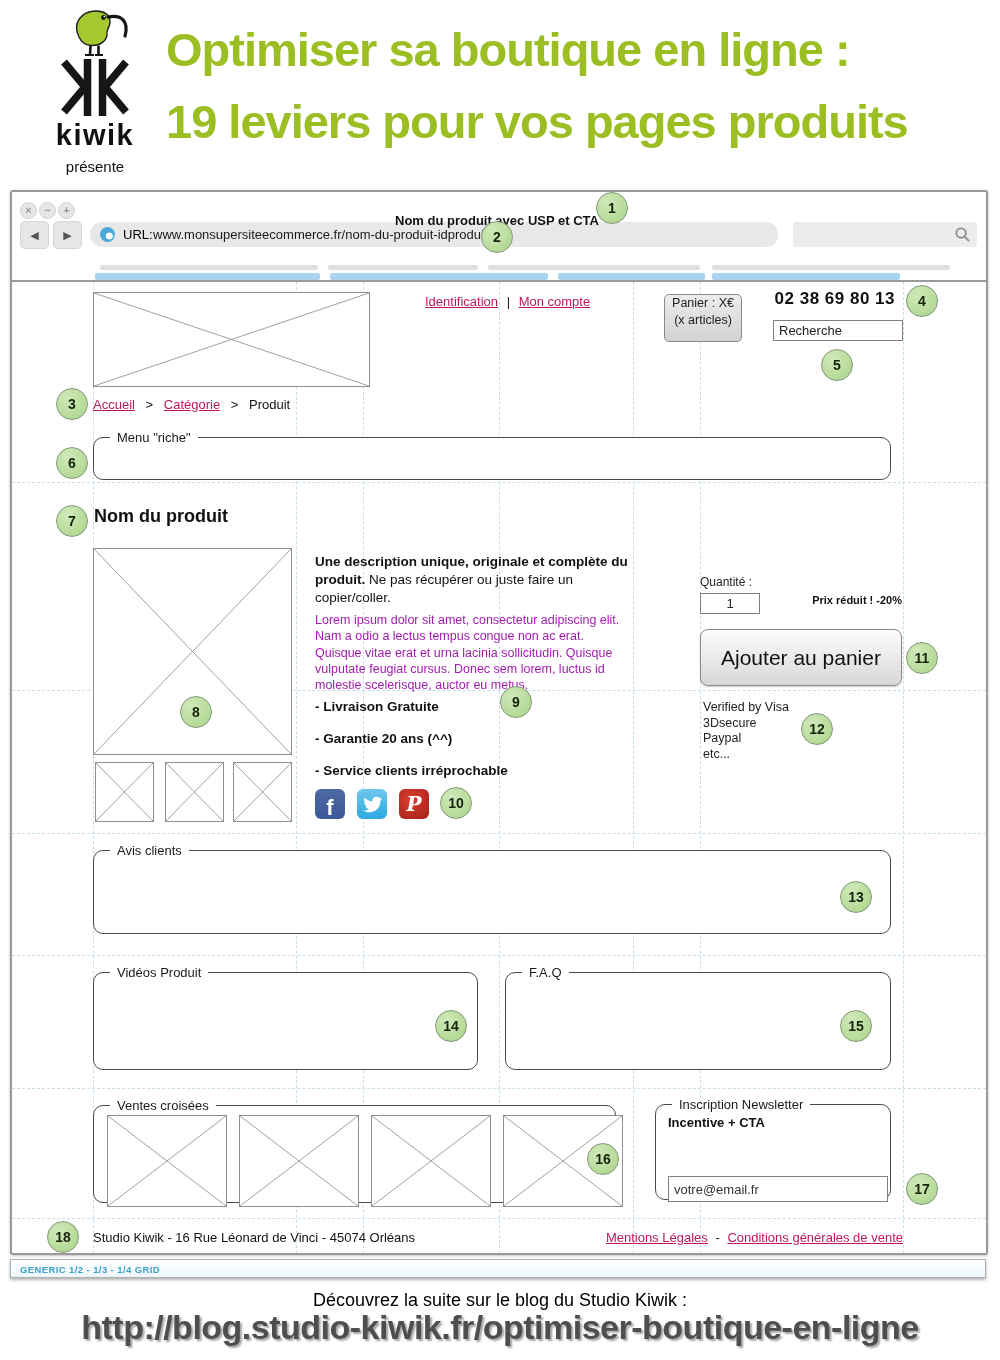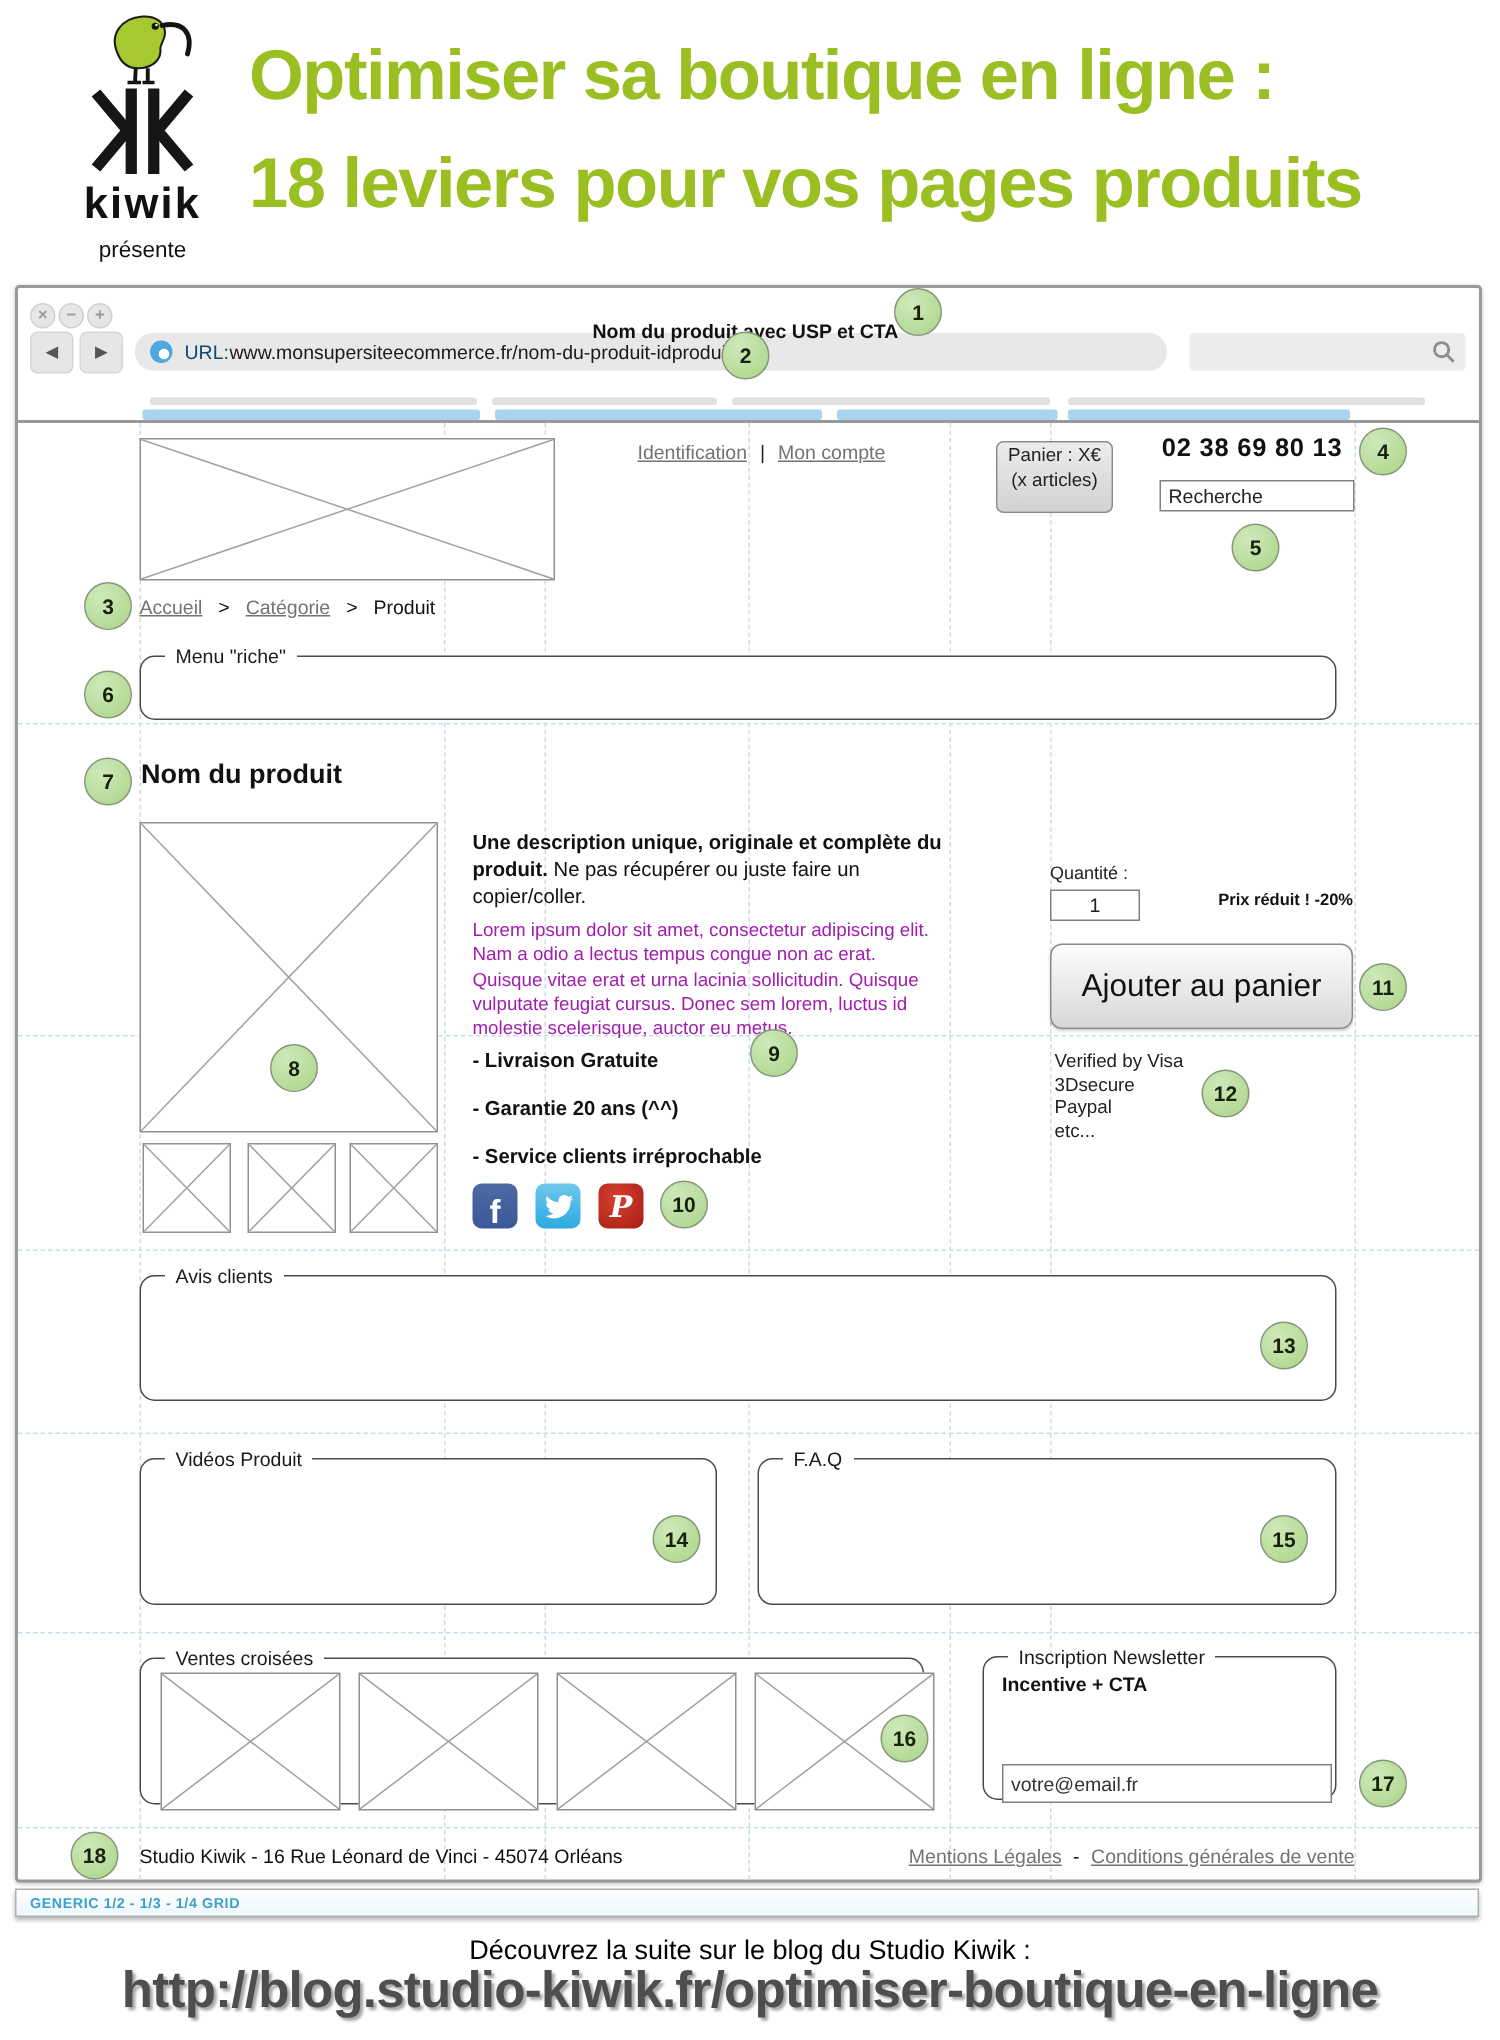--- a/index.html
+++ b/index.html
@@ -9,35 +9,35 @@
   
   .poster-title{position:absolute;left:166px;font-weight:bold;font-size:47px;letter-spacing:-1px;white-space:nowrap;}
   .presents{position:absolute;left:42px;top:158px;width:106px;text-align:center;font-size:15px;color:#111;}
   
   .window{position:absolute;left:10px;top:190px;width:974px;height:1061px;border:2px solid #999;border-radius:3px;background:#fff;box-shadow:0 1px 3px rgba(0,0,0,.25);}
   .chrome-divider{position:absolute;left:12px;top:280px;width:974px;height:0;border-top:2px solid #999;}
   .winbtn{position:absolute;top:202px;width:15px;height:15px;border-radius:50%;background:#e6e6e6;border:1px solid #d0d0d0;color:#9a9a9a;font-size:11px;font-weight:bold;line-height:14px;text-align:center;}
   .navbtn{position:absolute;top:221px;width:27px;height:26px;border-radius:5px;background:#e6e6e6;border:1px solid #d6d6d6;color:#555;font-size:11px;text-align:center;line-height:26px;}
   .urlbar{position:absolute;left:90px;top:222px;width:688px;height:25px;background:#e8e8e8;border-radius:12px;}
   .favicon{position:absolute;left:10px;top:5px;width:15px;height:15px;border-radius:50%;background:radial-gradient(circle at 62% 60%, #fff 0 3.2px, #4fa8dc 3.8px);}
-  .url-label{position:absolute;left:33px;top:5px;font-size:13px;color:#0c4a6e;}
+  .url-label{position:absolute;left:33px;top:5px;font-size:13px;color:#000000;}
   .url-text{position:absolute;left:63px;top:5px;font-size:13px;color:#1a1a1a;white-space:nowrap;}
   .chrome-search{position:absolute;left:793px;top:222px;width:184px;height:25px;background:#ececec;border-radius:3px;}
   .window-title{position:absolute;left:395px;top:213px;font-size:13px;font-weight:bold;white-space:nowrap;}
   .tabseg{position:absolute;height:5px;background:#e0e0e0;border-radius:2px;}
   .tabseg.blue{height:7px;background:#a9d3ee;}
   
   .vline{position:absolute;top:282px;height:971px;width:0;border-left:1px dashed #c6dfeb;}
   .hline{position:absolute;left:12px;width:974px;height:0;border-top:1px dashed #c6dfeb;}
   
   .xbox{position:absolute;background:#fff;border:1px solid #8f8f8f;}
   .xbox svg{display:block;width:100%;height:100%;}
   .fs{position:absolute;margin:0;padding:0;border:1px solid #4a4a4a;border-radius:10px;background:#fff;}
   .fs legend{font-size:13px;color:#1a1a1a;margin-left:16px;padding:0 7px;}
-  .link{color:#737373;text-decoration:underline;cursor:pointer;}
+  .link{color:#be185d;text-decoration:underline;cursor:pointer;}
   .txt13{font-size:13px;}
   .marker{position:absolute;width:32px;height:32px;border-radius:50%;
           background:radial-gradient(circle at 35% 30%, #cfe9ba, #aad487);
           border:1px solid #85977a;box-sizing:border-box;
           display:flex;align-items:center;justify-content:center;
           font-size:14px;font-weight:bold;color:#17230d;z-index:9;}
   .cartbtn{position:absolute;left:664px;top:294px;width:76px;height:46px;border:1px solid #8a8a8a;border-radius:5px;
            background:linear-gradient(#ececec,#d2d2d2);font-size:12.5px;line-height:1.35;text-align:center;
            display:flex;align-items:flex-start;justify-content:center;color:#222;font-family:inherit;}
   .input{position:absolute;border:1px solid #808080;background:#fff;font-family:inherit;font-size:13px;color:#222;padding:0 5px;box-sizing:border-box;}
@@ -65,21 +65,21 @@
     <path d="M45.5,41.5 L45,51 M53.5,41.5 L53.5,51" stroke="#141414" stroke-width="2.6"></path>
     <path d="M40,51 L49,51 M50,51 L58,51" stroke="#141414" stroke-width="2.2"></path>
     <path d="M42.5,55 L42.5,112 M57.5,55 L57.5,112" stroke="#161616" stroke-width="7.5"></path>
     <path d="M40,83 L19,58 M40,83 L19,108" stroke="#161616" stroke-width="7.5"></path>
     <path d="M60,83 L81,58 M60,83 L81,108" stroke="#161616" stroke-width="7.5"></path>
     <text x="50" y="141" text-anchor="middle" font-size="29" font-weight="600" letter-spacing="1.5" fill="#111" font-family="Liberation Sans, DejaVu Sans, sans-serif">kiwik</text>
   </svg>
   <div class="presents">présente</div>
 
   <div class="poster-title" style="top:22px;color:#9bbe23">Optimiser sa boutique en ligne :</div>
-  <div class="poster-title" style="top:94px;color:#9bbe23">18 leviers pour vos pages produits</div>
+  <div class="poster-title" style="top:94px;color:#9bbe23">19 leviers pour vos pages produits</div>
 
   <div class="window"></div>
   <div class="chrome-divider"></div>
 
   <div class="winbtn" style="left:20px">×</div>
   <div class="winbtn" style="left:39px">−</div>
   <div class="winbtn" style="left:58px">+</div>
 
   <div class="navbtn" style="left:20px">◀</div>
   <div class="navbtn" style="left:53px">▶</div>

